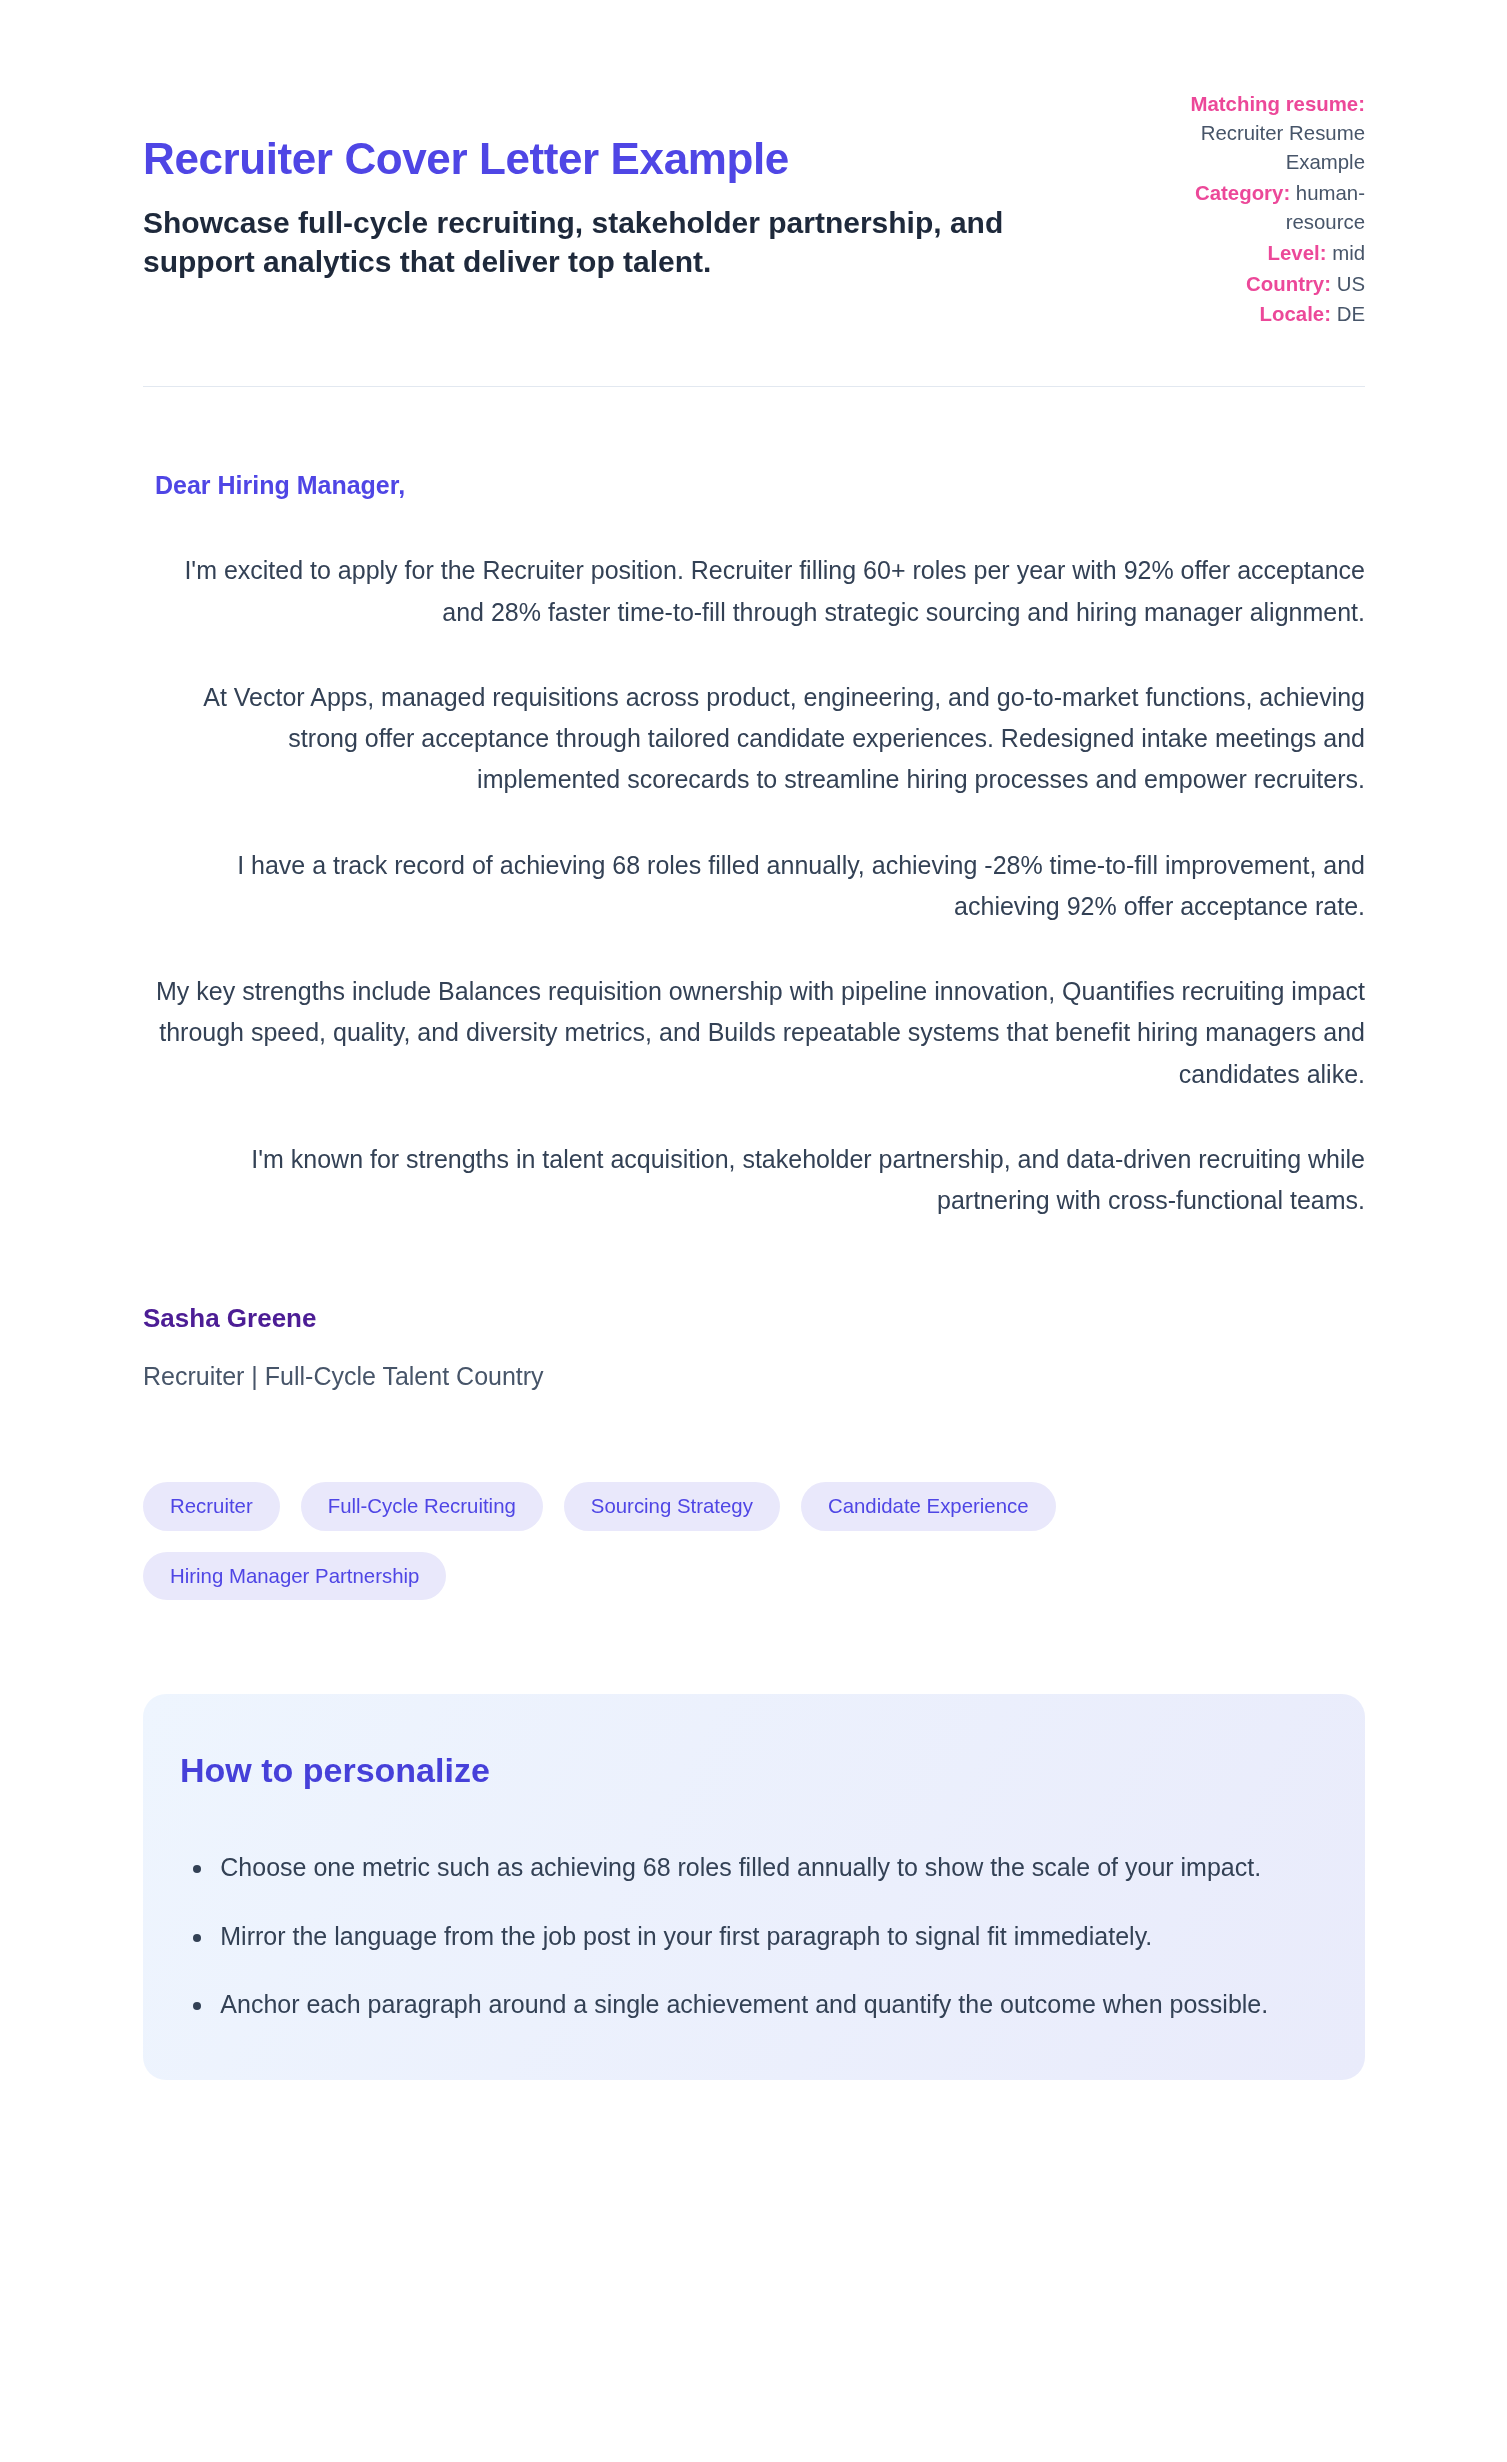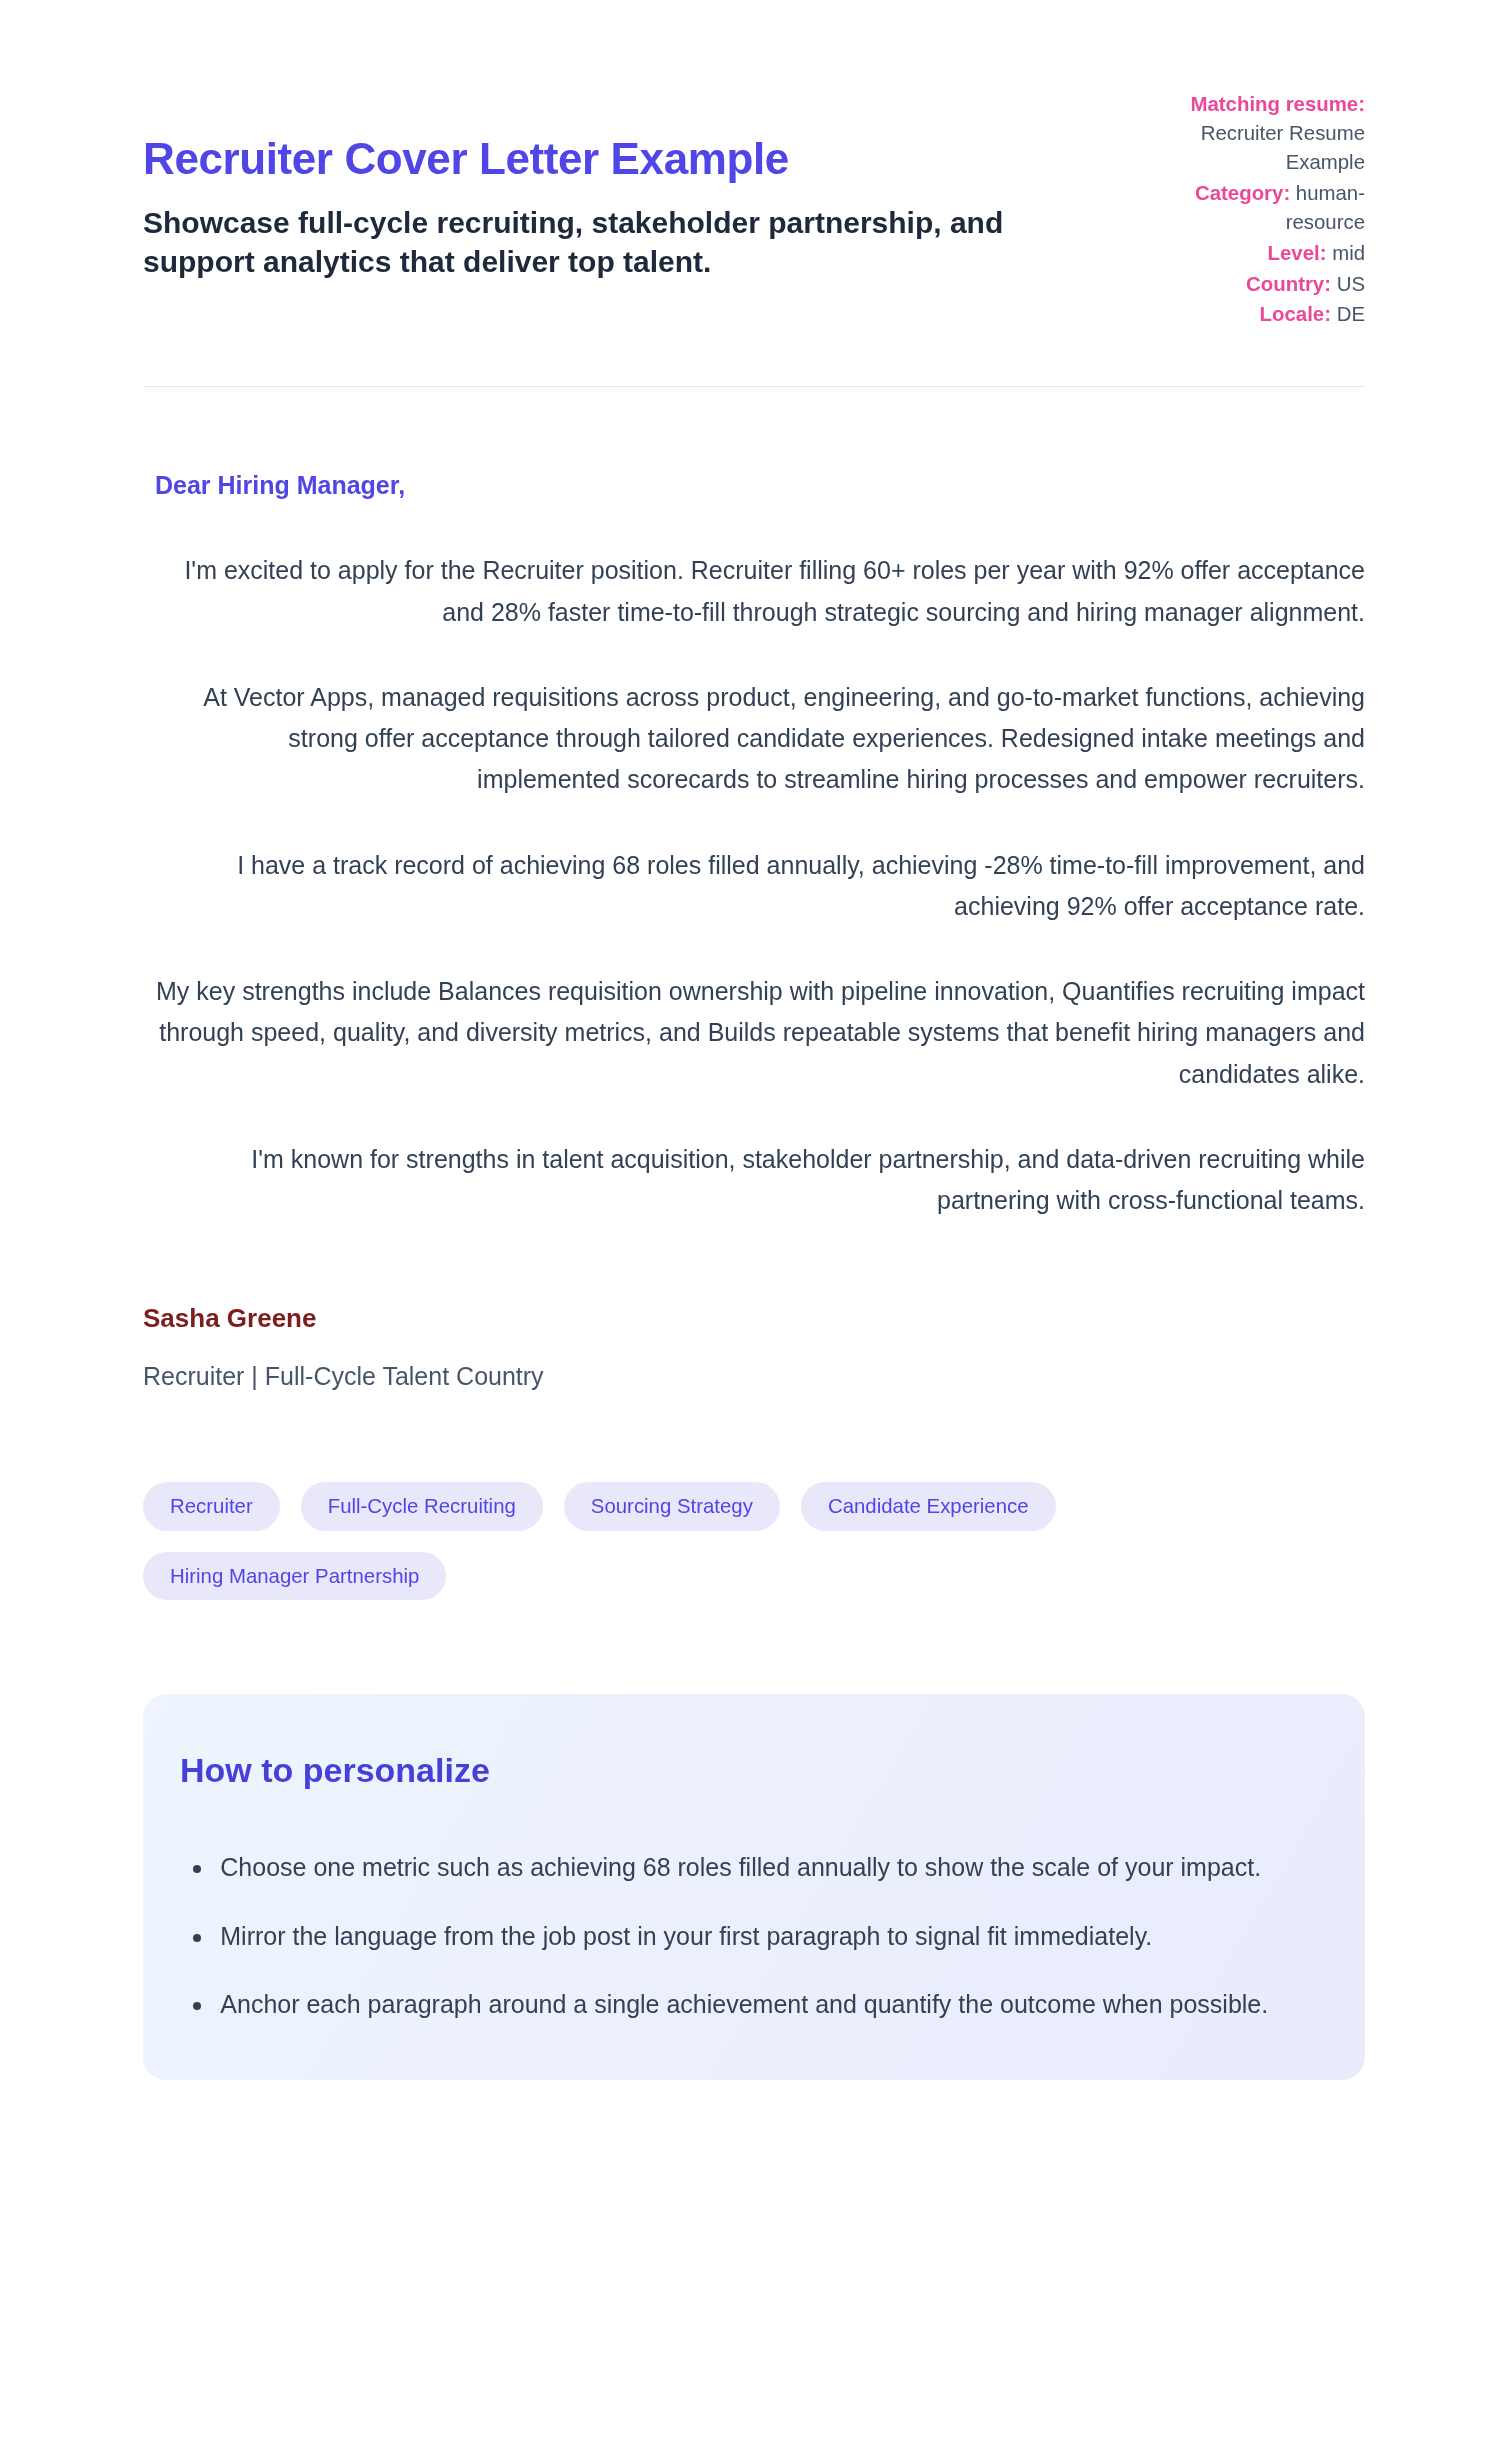--- a/index.html
+++ b/index.html
@@ -72,21 +72,21 @@
     font-weight: 700;
     color: #4f46e5;
   }
   .para { margin: 0 0 44px; text-align: right; }
 
   .signature { margin-top: 76px; }
   .sig-name {
     margin: 0 0 16px;
     font-size: 26px;
     font-weight: 700;
-    color: #7f1d1d;
+    color: #4c1d95;
   }
   .sig-role {
     margin: 0;
     font-size: 25px;
     color: #475569;
   }
 
   
   .tags {
     margin-top: 85px;

